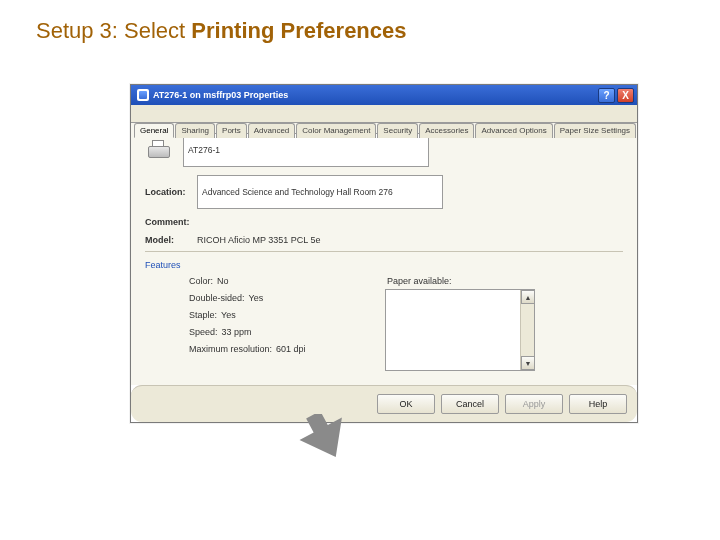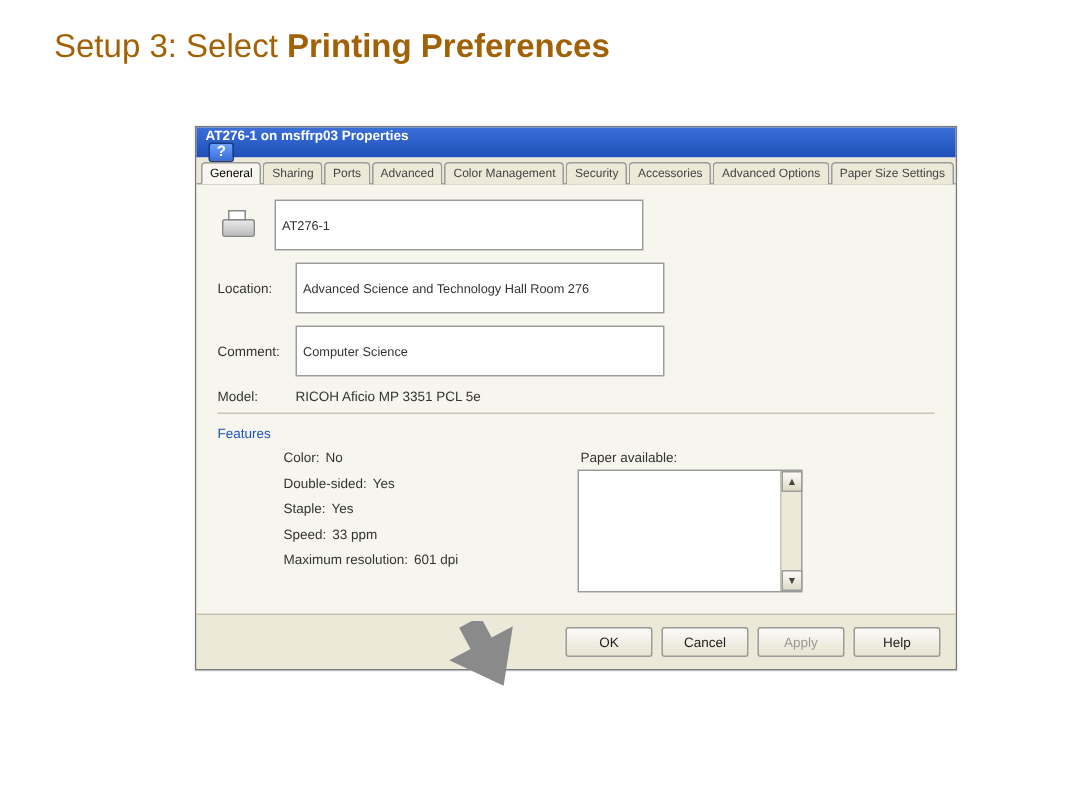--- a/index.html
+++ b/index.html
@@ -1,55 +1,55 @@
 <!DOCTYPE html>
 <html><head>
 <meta charset="utf-8">
 <style>
   * { box-sizing: border-box; margin: 0; padding: 0; }
   body { font-family: Tahoma, Arial, sans-serif; background: #fff; width: 720px; height: 540px; position: relative; }
   .slide { padding: 18px 36px; }
   .instr { font-size: 22px; font-family: Arial, sans-serif; color: #a16207; margin-bottom: 40px; }
   .instr .bold { font-weight: bold; }
   .window { width: 508px; margin-left: 94px; border: 1px solid #7a7a7a; box-shadow: 0 0 0 1px rgba(0,0,0,.05); }
-  .titlebar { height: 20px; background: linear-gradient(#3a6ed8,#1f50b8); display: flex; padding: 0 3px 0 6px; color: #fff; font-size: 9px; font-weight: bold; flex-direction: column; }
+  .titlebar { height: 20px; background: linear-gradient(#3a6ed8,#1f50b8); display: flex; align-items: center; padding: 0 3px 0 6px; color: #fff; font-size: 9px; font-weight: bold; }
   .titlebar-icon { width: 12px; height: 12px; background: #fff; margin-right: 4px; display: inline-block; border-radius: 2px; position: relative; }
   .titlebar-icon::after { content: ""; position: absolute; inset: 2px; background: linear-gradient(#6aa0ff,#3a6ed8); border-radius: 1px; }
   .titlebar-spacer { flex: 1; }
   .wbtn { width: 17px; height: 15px; margin-left: 2px; border: 1px solid #1a3a80; border-radius: 2px; display: flex; align-items: center; justify-content: center; font-size: 10px; font-weight: bold; }
   .wbtn.help { background: linear-gradient(#6aa0ff,#3a6ed8); color: #fff; }
   .wbtn.close { background: linear-gradient(#f08070,#d04028); color: #fff; }
   .tabs { display: flex; background: #ece9d8; padding: 2px 3px 0 3px; border-bottom: none; font-size: 8px; }
-  .tab { border: 1px solid #9b9b9b; border-bottom: none; border-top-left-radius: 3px; border-top-right-radius: 3px; padding: 2px 5px; background: #ece9d8; color: #444; margin-right: 1px; white-space: nowrap; position: relative; top: 1px; }
+  .tab { border: 1px solid #9b9b9b; border-bottom: none; border-top-left-radius: 3px; border-top-right-radius: 3px; padding: 2px 5px; background: #ece9d8; color: #444; margin-right: 1px; white-space: nowrap; position: relative; top: 16px; }
   .tab.active { background: #f7f6ee; color: #000; font-weight: normal; z-index: 2; border-bottom: 1px solid #f7f6ee; }
   .pane { background: #f7f6ee; padding: 10px 14px 14px 14px; font-size: 9px; color: #333; border-top: 1px solid #9b9b9b; }
   .row { display: flex; align-items: center; margin-bottom: 8px; }
   .printer-icon { width: 28px; height: 24px; margin-right: 10px; position: relative; }
   .printer-icon .body { position: absolute; left: 3px; top: 8px; width: 22px; height: 12px; background: linear-gradient(#e8e8e8,#bcbcbc); border: 1px solid #888; border-radius: 2px; }
   .printer-icon .paper { position: absolute; left: 7px; top: 2px; width: 12px; height: 8px; background: #fff; border: 1px solid #888; }
-  .label { width: 52px; color: #333; }
+  .label { width: 52px; color: #333; font-weight: bold; }
   .tfield { flex: 1; max-width: 246px; height: 34px; border: 1px solid #9b9b9b; background: #fff; padding: 0 4px; display: flex; align-items: center; color: #333; font-size: 8.5px; overflow: hidden; }
   .model-row { display: flex; margin-bottom: 6px; }
   .divider { border-top: 1px solid #c8c4b4; margin: 4px 0 8px 0; }
   .features-area { display: flex; gap: 24px; margin-left: 44px; }
   .feat-left { width: 172px; }
   .feat-title { color: #1f50b8; font-size: 9px; margin-bottom: 6px; }
   .feat-line { display: flex; margin-bottom: 7px; }
   .feat-k { color: #333; margin-right: 4px; }
   .feat-v { color: #333; }
   .paper-box { width: 150px; height: 82px; border: 1px solid #9b9b9b; background: #fff; position: relative; }
   .paper-box-scroll { position: absolute; right: 0; top: 0; bottom: 0; width: 14px; background: #ece9d8; border-left: 1px solid #c8c4b4; }
   .sbtn { position: absolute; left: 0; width: 14px; height: 14px; background: linear-gradient(#fbfbf8,#dedac8); border: 1px solid #9b9b9b; display: flex; align-items: center; justify-content: center; font-size: 7px; color: #444; }
   .sbtn.up { top: 0; }
   .sbtn.down { bottom: 0; }
   .paper-label { font-size: 9px; color: #333; margin-bottom: 3px; margin-left: 2px; }
   .btn-row { display: flex; gap: 10px; margin: 20px 0 4px 92px; }
   .btn { height: 20px; border: 1px solid #9b9b9b; background: linear-gradient(#fbfbf8,#e7e3d1); border-radius: 2px; font-size: 9px; color: #222; padding: 0 10px; display: flex; align-items: center; justify-content: center; cursor: pointer; }
   .btn.hi { outline: 1px solid #2b5fc0; outline-offset: -1px; }
-  .bottom-bar { background: #ece9d8; padding: 8px 10px; display: flex; justify-content: flex-end; gap: 6px; border-top: 1px solid #c8c4b4; }
+  .bottom-bar { background: #ece9d8; padding: 8px 10px; display: flex; justify-content: flex-end; gap: 6px; border-top: 1px solid #c8c4b4; border-radius: 11px; }
   .bottom-bar .btn { min-width: 58px; }
   .btn.disabled { color: #999; }
   .arrow { position: absolute; left: 296px; top: 414px; width: 46px; height: 56px; pointer-events: none; }
   .arrow svg { width: 100%; height: 100%; }
 </style>
 </head>
 <body>
 
 <div class="slide">
   <div class="instr">
@@ -89,23 +89,20 @@
       </div>
 
       <div class="row">
         <div class="label">Location:</div>
         <div class="tfield">
             <span>Advanced Science and Technology Hall Room 276</span>
           </div>
       </div>
       <div class="row">
         <div class="label">Comment:</div>
-        <div class="tfield">
-            <span>Computer Science</span>
-          </div>
       </div>
 
       <div class="model-row">
         <div class="label">Model:</div>
         <div>RICOH Aficio MP 3351 PCL 5e</div>
       </div>
 
       <div class="divider"></div>
 
       <div class="feat-title">Features</div>

